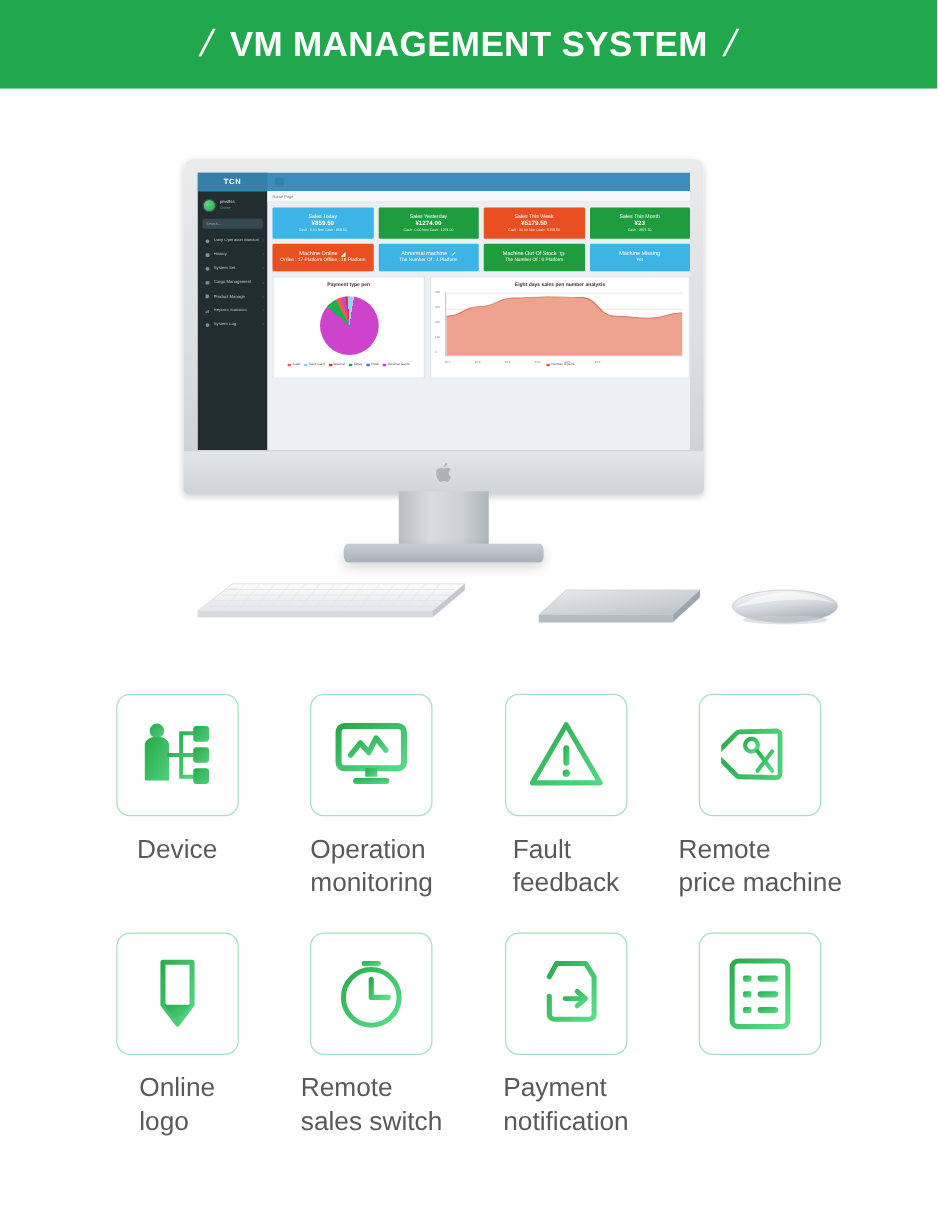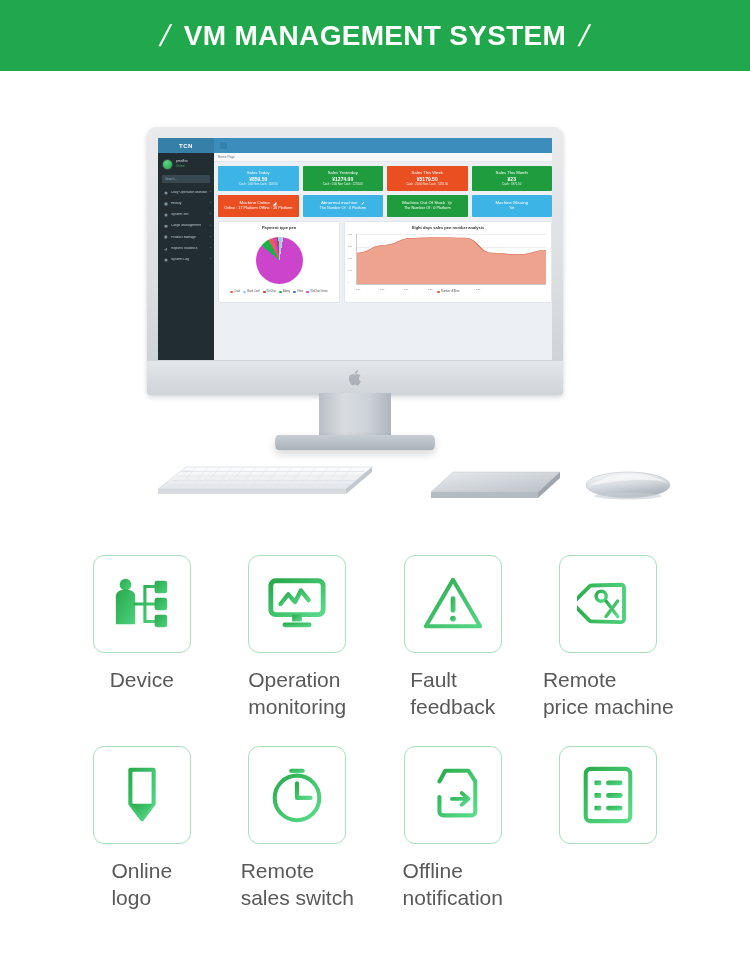--- a/index.html
+++ b/index.html
@@ -634,21 +634,21 @@
             <line x1="19" y1="19" x2="55" y2="19" stroke="url(#g7)" stroke-width="4"></line>
             <g stroke="url(#g7)" stroke-width="4" stroke-linecap="round">
               <line x1="7" y1="28" x2="30" y2="28"></line>
               <line x1="11" y1="36" x2="26" y2="36"></line>
               <line x1="15" y1="44" x2="24" y2="44"></line>
             </g>
             <path d="M31 36 H47 M41 30 L48 36 L41 42" fill="none" stroke="url(#g7)" stroke-width="4" stroke-linecap="round" stroke-linejoin="round"></path>
           </svg>
         </div>
         <div class="flabel">
-          <div>Offline</div>
+          <div>Payment</div>
           <div>notification</div>
         </div>
       </div>
 
       <div class="fcell">
         <div class="fbox">
           <svg viewBox="0 0 64 64">
             <defs>
                 <linearGradient id="g8" x1="0" y1="0" x2="1" y2="1">
                   <stop offset="0" stop-color="#2aab4d"></stop>

